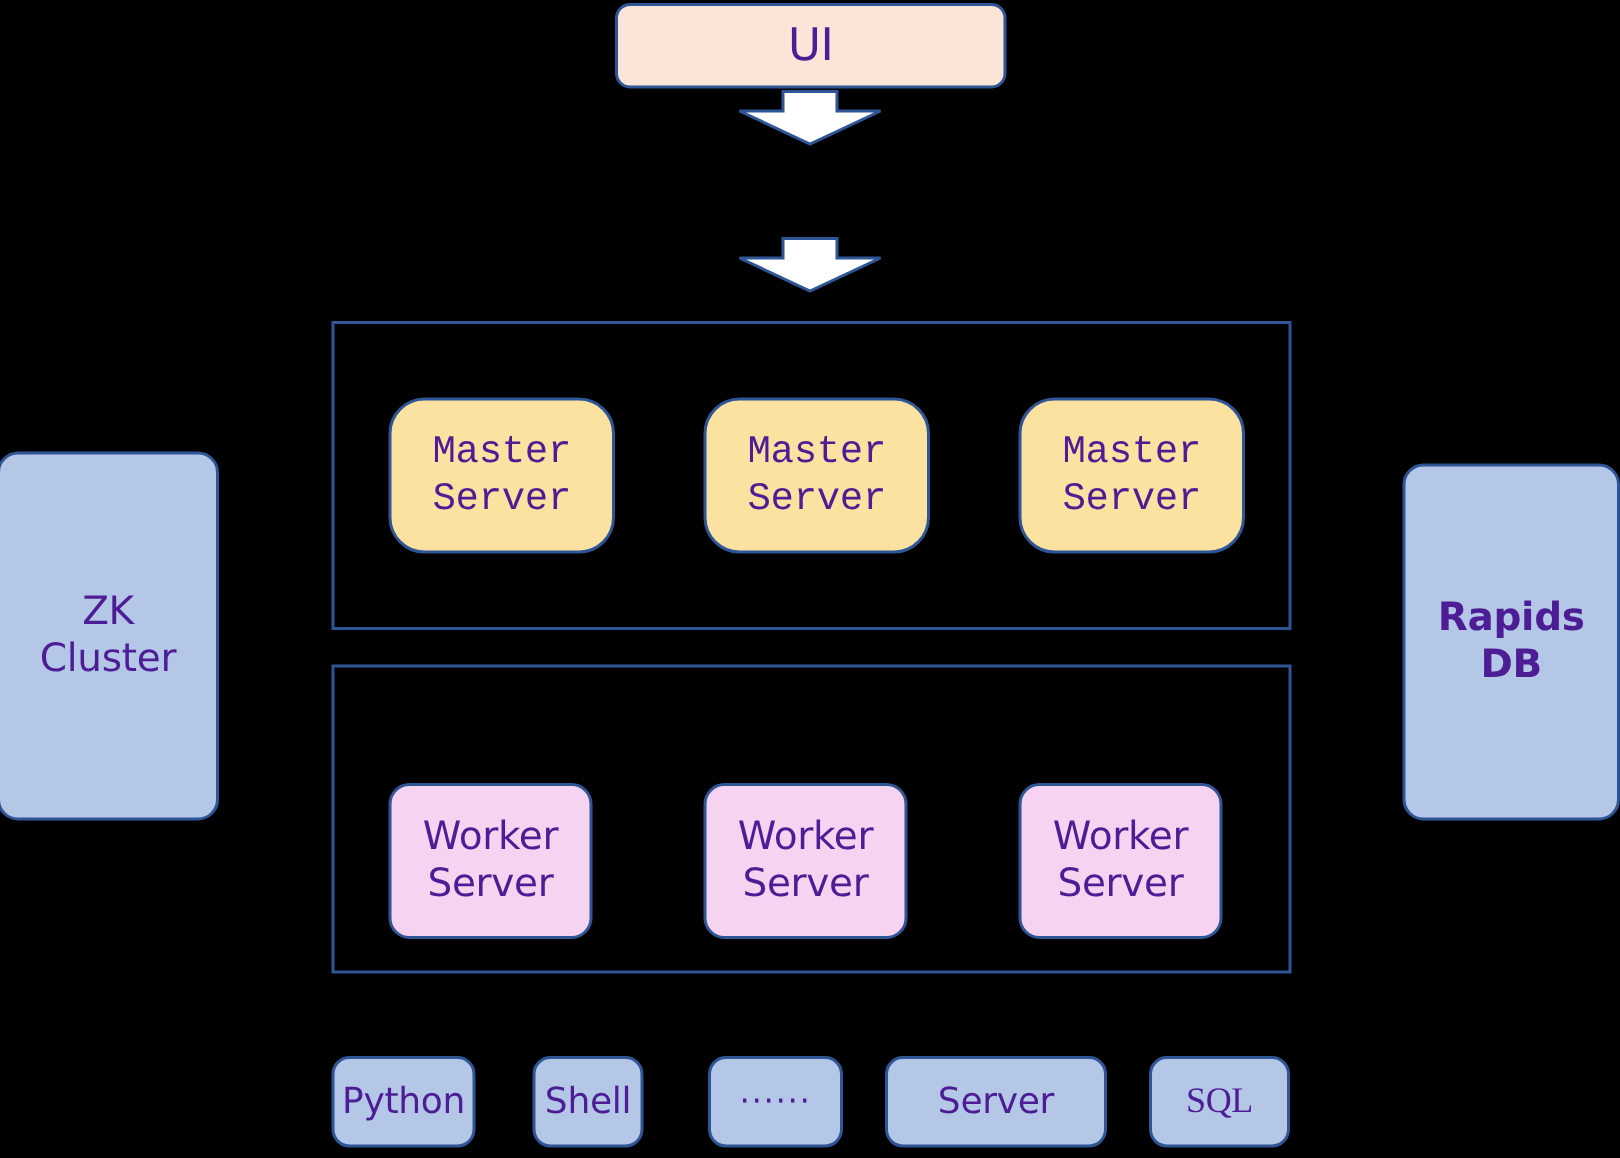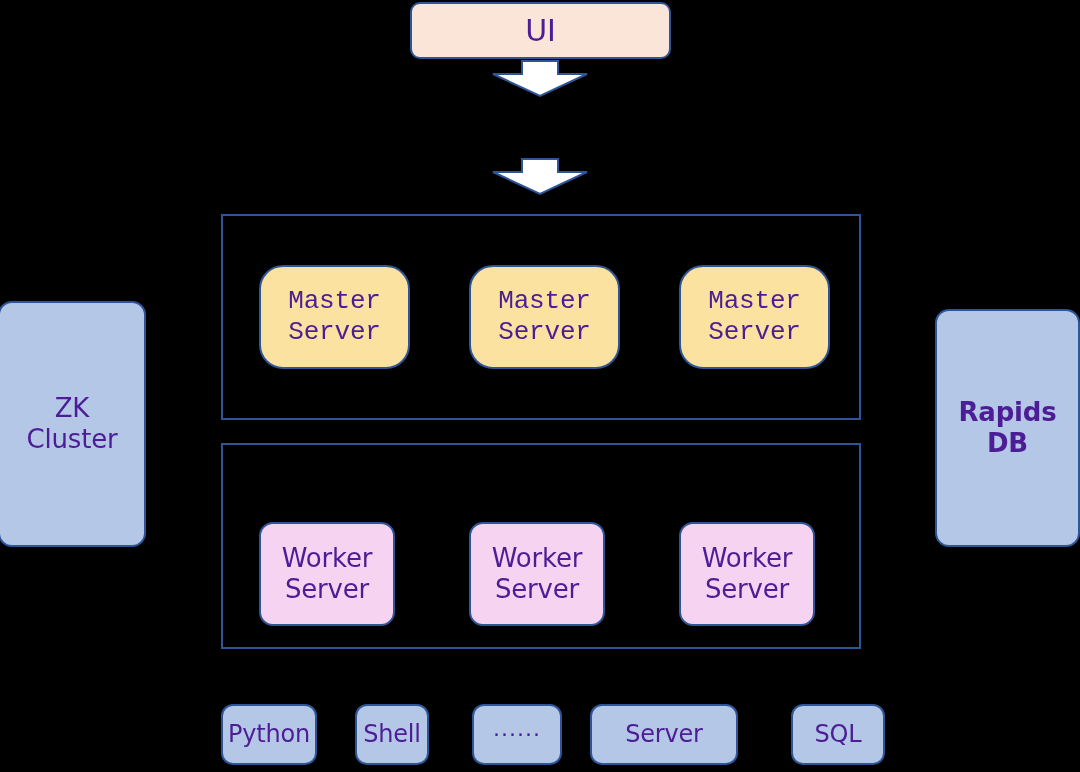--- a/index.html
+++ b/index.html
@@ -92,21 +92,21 @@
 
   
   .tech-node {
     top: 704px; height: 61px;
     font-size: 24px; border-radius: 12px;
   }
   #tech-0 { left: 221px; width: 96px; }
   #tech-1 { left: 355px; width: 74px; }
   #tech-2 { left: 472px; width: 90px; }
   #tech-3 { left: 590px; width: 148px; }
-  #tech-4 { left: 791px; width: 94px; }
+  #tech-4 { left: 766px; width: 94px; font-family: Liberation Serif, serif; }
 
   .dots { letter-spacing: 1px; font-size: 22px; }
 </style>
 </head>
 <body>
 
 <div id="canvas">
 
   <div class="node fill-peach" id="ui-box">UI</div>
 

